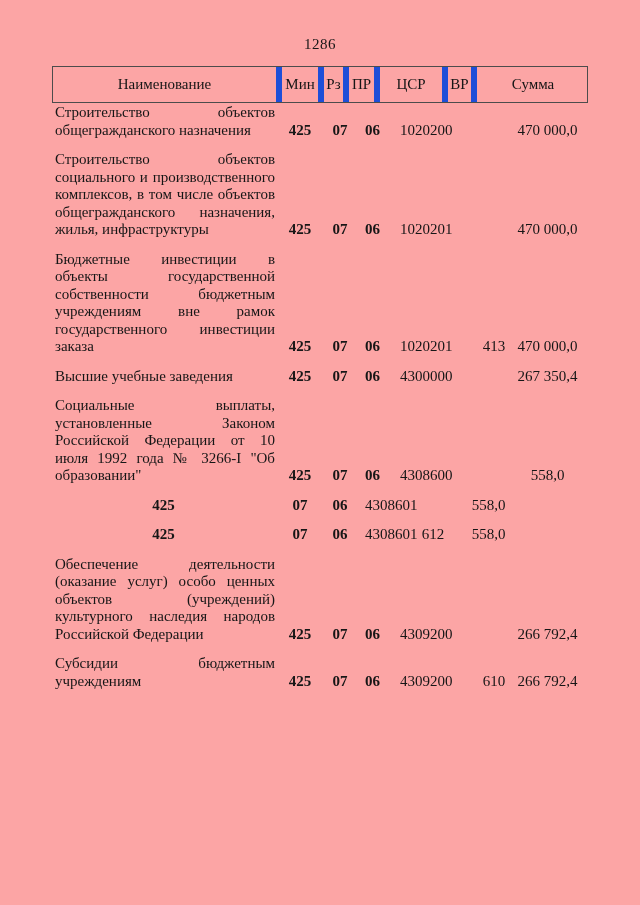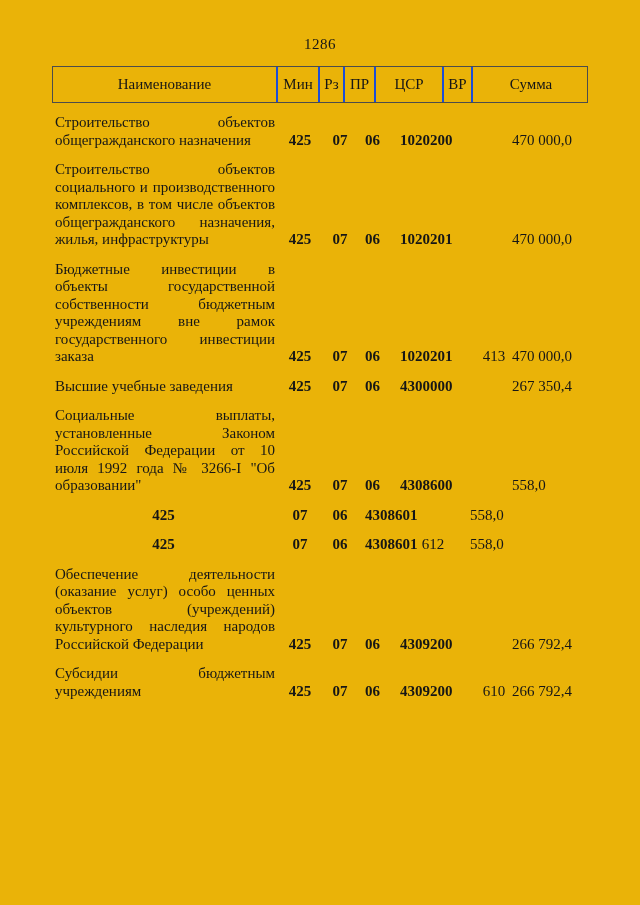--- a/index.html
+++ b/index.html
@@ -4,21 +4,21 @@
 <style>
   html, body {
     margin: 0;
     padding: 0;
     background: #ffffff;
   }
   .page {
     position: relative;
     width: 640px;
     height: 905px;
-    background: #eab308;
+    background: #fca5a5;
     overflow: hidden;
     font-family: "Liberation Serif", serif;
     color: #161616;
   }
   .page-number {
     padding-top: 36px;
     text-align: center;
     font-size: 15px;
     letter-spacing: 0.5px;
   }
@@ -33,46 +33,46 @@
     box-sizing: border-box;
     border: 1.5px solid #4c4c4c;
     height: 37px;
     width: 536px;
   }
   .th {
     display: flex;
     align-items: center;
     justify-content: center;
     font-size: 15px;
-    border-left: 2px solid #1d4ed8;
+    border-left: 6px solid #1d4ed8;
     overflow: hidden;
     white-space: nowrap;
   }
   .th:first-child { border-left: none; }
 
-  .tbody { margin-top: 11px; }
+  .tbody { margin-top: 1px; }
 
   .row {
     display: grid;
     grid-template-columns: 223px 50px 30px 35px 80px 42px 76px;
     align-items: end;
     margin-bottom: 12px;
     font-size: 15px;
     line-height: 17.5px;
   }
   .cell { box-sizing: border-box; }
   .cell.name {
     text-align: justify;
     text-align-last: left;
     padding-left: 3px;
   }
   .cell.c  { text-align: center; font-weight: bold; }
-  .cell.csr { padding-left: 10px; font-weight: bold; }
+  .cell.csr { padding-left: 10px; }
   .cell.vr  { padding-left: 6px; text-align: center; }
-  .cell.sum { text-align: left; padding-right: 5px; white-space: nowrap; }
+  .cell.sum { text-align: center; padding-right: 5px; white-space: nowrap; }
 </style>
 </head>
 <body>
 
 <div class="page">
 
   <div class="page-number">1286</div>
 
   <div class="budget-table">
 

